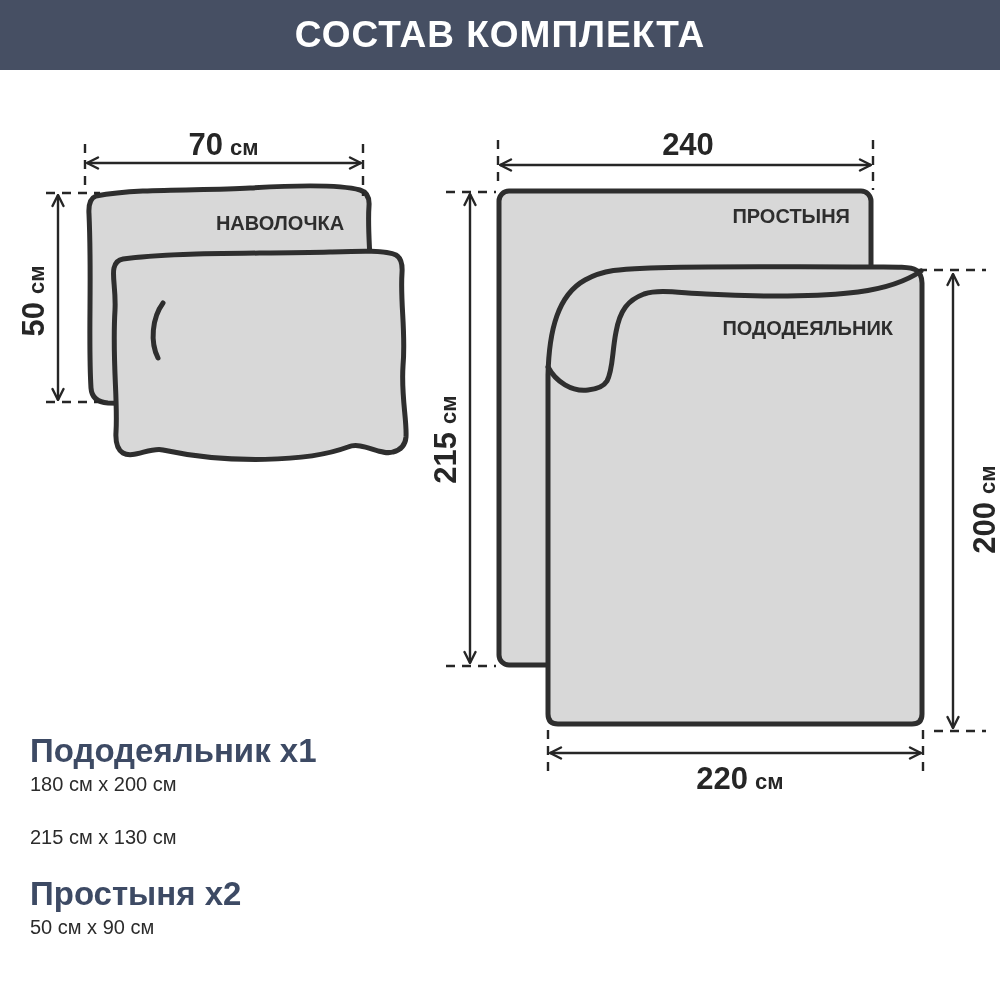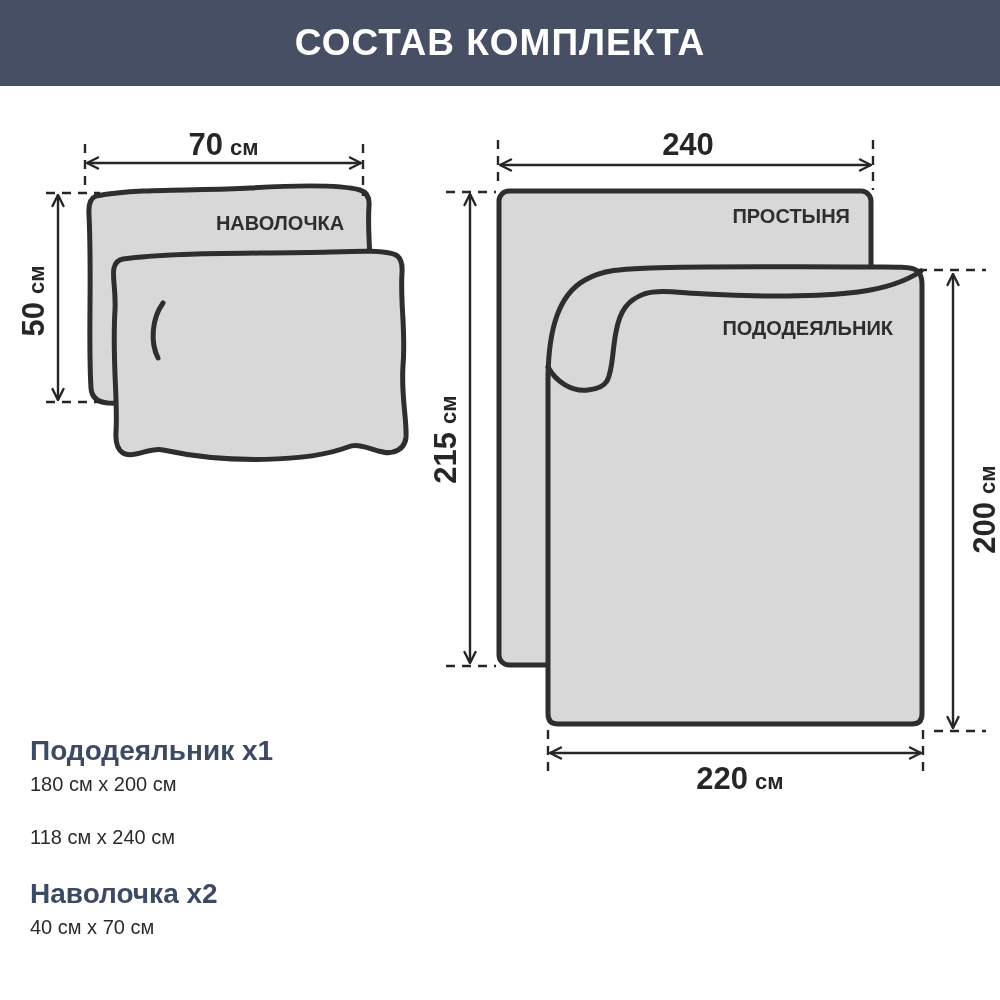--- a/index.html
+++ b/index.html
@@ -13,41 +13,41 @@
   }
   *{margin:0;padding:0;box-sizing:border-box;}
   html,body{width:1000px;height:1000px;}
   body{
     position:relative;
     background:var(--page-bg);
     font-family:"Liberation Sans", sans-serif;
     overflow:hidden;
   }
   .header-bar{
-    position:absolute;top:0;left:0;width:1000px;height:86px;
+    position:absolute;top:0;left:0;width:1000px;height:70px;
     background:var(--header-bg);
     display:flex;align-items:center;justify-content:center;
   }
   .header-title{
     color:#fff;font-size:37px;font-weight:bold;letter-spacing:1px;
   }
   svg.diagram{position:absolute;top:0;left:0;}
   .fabric{fill:var(--fabric-fill);stroke:var(--outline);stroke-width:5;stroke-linejoin:round;}
   .fabric-line{fill:none;stroke:var(--outline);stroke-width:5;stroke-linecap:round;}
   .fabric-label{fill:var(--outline);font-weight:bold;font-size:20px;}
   .dim-line{stroke:var(--dimension);stroke-width:2.4;fill:none;}
   .dim-dash{stroke:var(--dimension);stroke-width:2.4;fill:none;stroke-dasharray:9 7;}
   .dim-value{fill:var(--dimension);font-weight:bold;font-size:31px;}
   .dim-unit{fill:var(--dimension);font-weight:bold;font-size:22px;}
   .legend{
     position:absolute;left:30px;top:735px;width:400px;
   }
   .legend-item{margin-bottom:29px;}
   .legend-item-name{
-    color:var(--legend-heading);font-size:28px;font-weight:bold;line-height:32px;
+    color:var(--legend-heading);font-size:33px;font-weight:bold;line-height:32px;
   }
   .legend-item-size{
     color:var(--legend-text);font-size:20px;line-height:24px;margin-top:5px;
   }
 </style>
 </head>
 <body>
 
 <div class="header-bar">
   <div class="header-title">СОСТАВ КОМПЛЕКТА</div>
@@ -166,19 +166,19 @@
     <text class="dim-unit" x="755" y="789" text-anchor="start">см</text>
   </g>
 </svg>
 
 <div class="legend">
   <div class="legend-item">
     <div class="legend-item-name">Пододеяльник x1</div>
     <div class="legend-item-size">180 см x 200 см</div>
   </div>
   <div class="legend-item">
-    <div class="legend-item-size">118 см x 240 см</div>
+    <div class="legend-item-size">215 см x 130 см</div>
   </div>
   <div class="legend-item">
-    <div class="legend-item-name">Наволочка x2</div>
-    <div class="legend-item-size">40 см x 70 см</div>
+    <div class="legend-item-name">Простыня x2</div>
+    <div class="legend-item-size">50 см x 90 см</div>
   </div>
 </div>
 
 </body></html>

